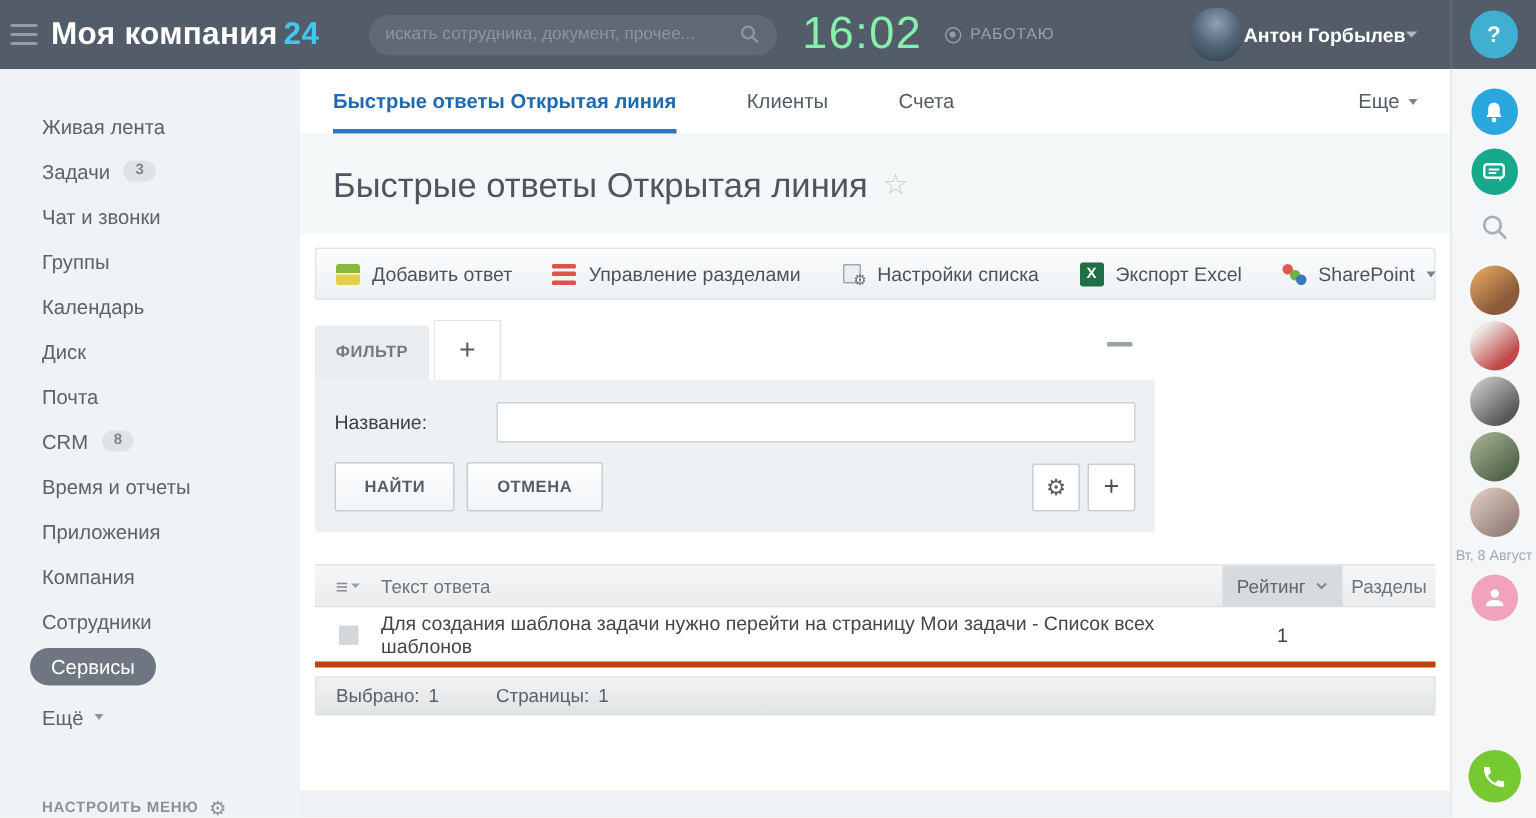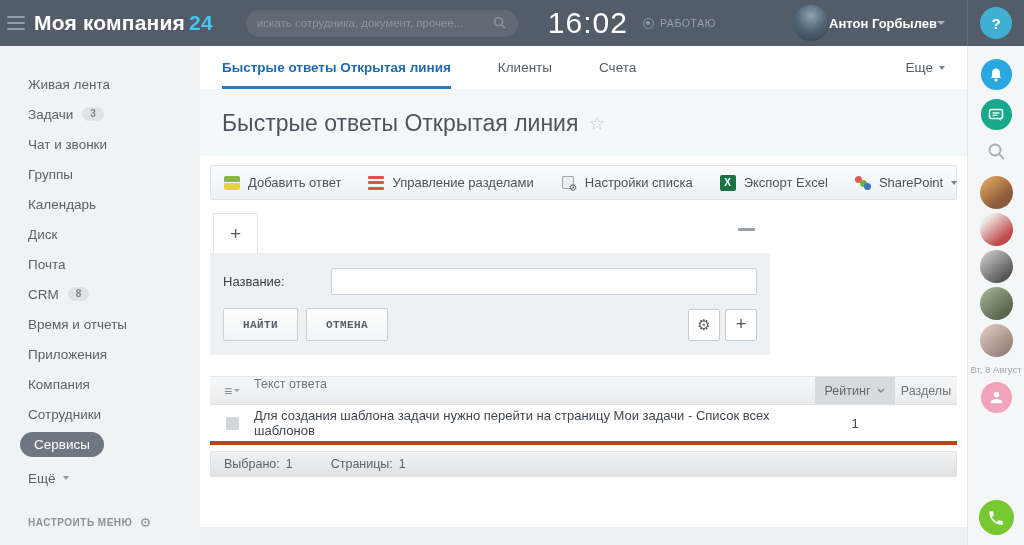--- a/index.html
+++ b/index.html
@@ -9,21 +9,21 @@
   
   .hdr { position:absolute; top:0; left:0; width:1024px; height:46px; background:#535c69; display:flex; align-items:center; z-index:5; }
   .hamburger { width:18px; height:14px; margin-left:7px; display:flex; flex-direction:column; justify-content:space-between; cursor:pointer; }
   .hamburger i { display:block; height:2px; background:#949ea9; border-radius:1px; }
   .logo { margin-left:9px; font-size:21px; font-weight:bold; color:#fff; letter-spacing:.2px; white-space:nowrap; cursor:pointer; }
   .logo .suffix { color:#41c7f2; margin-left:4px; }
   .search-pill { margin-left:33px; width:272px; height:27px; background:#616a74; border-radius:14px; display:flex; align-items:center; padding:0 11px; }
   .search-pill input { flex:1; background:transparent; border:none; outline:none; font-size:11.5px; color:#d7dbdf; font-family:inherit; }
   .search-pill input::placeholder { color:#8d959e; }
   .mag { width:14px; height:14px; flex:none; }
-  .clock { margin-left:30px; font-size:30px; color:#ffffff; font-weight:normal; letter-spacing:1px; cursor:pointer; }
+  .clock { margin-left:17px; font-size:30px; color:#86efac; font-weight:normal; letter-spacing:1px; cursor:pointer; }
   .status { margin-left:15px; display:flex; align-items:center; gap:6px; cursor:pointer; }
   .status-ico { width:11px; height:11px; border:1.5px solid #959da6; border-radius:50%; position:relative; }
   .status-ico::after { content:""; position:absolute; left:2.5px; top:2.5px; width:4px; height:4px; background:#959da6; border-radius:50%; }
   .status-label { font-size:10.5px; color:#99a1aa; letter-spacing:.6px; }
   .user { margin-left:auto; margin-right:22px; display:flex; align-items:center; cursor:pointer; }
   .avatar-hdr { width:36px; height:36px; border-radius:50%; background:radial-gradient(circle at 50% 30%, #8ea2b4 0%, #55687a 45%, #2c3a46 100%); position:relative; overflow:hidden; }
   .avatar-hdr::after { content:""; position:absolute; top:0; right:0; border-left:9px solid transparent; border-top:9px solid #dfe3e6; }
   .user-name { font-size:13px; font-weight:bold; color:#fff; }
   .caret { width:0; height:0; border-left:4px solid transparent; border-right:4px solid transparent; border-top:4px solid #aeb6bd; }
   .help-zone { width:57px; height:46px; border-left:1px solid #646d77; display:flex; align-items:center; justify-content:center; }
@@ -45,21 +45,21 @@
   .rail-person { background:#f0a3ba; }
   .rail-phone { background:#76c931; width:35px; height:35px; margin-top:auto; margin-bottom:10px; }
 
   
   .sidebar { position:absolute; top:46px; left:0; width:200px; height:499px; background:#f0f3f5; padding-top:23px; }
   .nav-item { height:30px; display:flex; align-items:center; padding-left:28px; font-size:13.5px; color:#59636c; cursor:pointer; gap:9px; white-space:nowrap; }
   .badge { background:#dee3e6; color:#7e868e; font-size:10px; font-weight:bold; border-radius:9px; padding:2px 8px; line-height:1; }
   .nav-item.selected { padding-left:20px; }
   .pill { background:#6e7682; color:#fff; border-radius:14px; padding:5px 14px; font-size:13.5px; }
   .nav-caret { width:0; height:0; border-left:3.5px solid transparent; border-right:3.5px solid transparent; border-top:4px solid #8d959c; margin-left:-2px; }
-  .cfg-menu { position:absolute; left:28px; bottom:16px; display:flex; align-items:center; gap:7px; font-size:10px; font-weight:bold; color:#8b9298; letter-spacing:.5px; cursor:pointer; }
+  .cfg-menu { position:absolute; left:28px; bottom:0; display:flex; align-items:center; gap:7px; font-size:10px; font-weight:bold; color:#8b9298; letter-spacing:.5px; cursor:pointer; }
   .gear-glyph { font-size:13px; color:#8b9298; line-height:1; }
 
   
   .panel { position:absolute; top:46px; left:200px; width:767px; height:481px; background:#fff; }
   .tabbar { height:43px; display:flex; align-items:stretch; padding:0 22px; background:#fff; }
   .tab { display:flex; align-items:center; font-size:13.5px; color:#545d66; margin-right:47px; position:relative; cursor:pointer; white-space:nowrap; }
   .tab.active { color:#1f6ab2; font-weight:bold; }
   .tab.active::after { content:""; position:absolute; left:0; right:0; bottom:0; height:3px; background:#2e77bd; }
   .tab-more { margin-left:auto; margin-right:0; display:flex; align-items:center; gap:6px; color:#545d66; font-size:13.5px; cursor:pointer; }
   .caret-dk { width:0; height:0; border-left:3.5px solid transparent; border-right:3.5px solid transparent; border-top:4px solid #79818a; }
@@ -86,32 +86,32 @@
   .filter { margin:17px 10px 0; width:560px; position:relative; }
   .f-tabs { display:flex; height:36px; align-items:flex-end; }
   .f-tab { width:76px; height:36px; background:#e9edf0; display:flex; align-items:center; justify-content:center; font-size:11px; font-weight:bold; color:#737b82; letter-spacing:.4px; cursor:pointer; border-radius:2px 2px 0 0; }
   .f-add { width:45px; height:40px; margin-left:3px; background:#fff; border:1px solid #e2e6e9; border-bottom:none; display:flex; align-items:center; justify-content:center; font-size:19px; color:#565d64; cursor:pointer; position:relative; z-index:2; border-radius:2px 2px 0 0; }
   .f-collapse { position:absolute; right:15px; top:11px; width:17px; height:3px; background:#9aa1a7; cursor:pointer; border-radius:1px; }
   .f-body { background:#edf1f4; padding:15px 13px 14px; border-radius:0 2px 2px 2px; }
   .f-row { display:flex; align-items:center; }
   .f-label { width:108px; font-size:13px; color:#404040; flex:none; }
   .f-input { flex:1; height:27px; border:1px solid #ccd2d7; background:#fff; outline:none; font-size:13px; color:#3f464d; padding:0 8px; font-family:inherit; border-radius:2px; }
   .f-actions { display:flex; align-items:center; margin-top:13px; gap:8px; }
-  .btn { height:33px; padding:0 19px; background:linear-gradient(#fefefe,#f2f4f6); border:1px solid #c8ced3; border-radius:2px; font-size:11px; font-weight:bold; color:#565e66; letter-spacing:.4px; cursor:pointer; font-family:Liberation Mono, monospace; }
+  .btn { height:33px; padding:0 19px; background:linear-gradient(#fefefe,#f2f4f6); border:1px solid #c8ced3; border-radius:2px; font-size:11px; font-weight:bold; color:#565e66; letter-spacing:.4px; cursor:pointer; font-family:Liberation Sans, sans-serif; }
   .sq-btn { width:32px; height:32px; background:#fff; border:1px solid #c8ced3; border-radius:2px; display:flex; align-items:center; justify-content:center; cursor:pointer; font-size:15px; color:#565d64; }
   .sq-btn.plus { font-size:18px; color:#4c535a; }
   .f-spacer { margin-left:auto; display:flex; gap:5px; }
 
   
   .table { margin:21px 10px 0; }
   .t-head { display:flex; height:29px; background:linear-gradient(#f6f7f8,#e9ebed); border-top:1px solid #e4e7e9; border-bottom:1px solid #dcdfe2; align-items:stretch; }
   .t-cell-menu { width:44px; display:flex; align-items:center; justify-content:center; gap:2px; cursor:pointer; color:#858c92; }
   .menu-glyph { font-size:14px; line-height:1; }
   .caret-xs { width:0; height:0; border-left:3px solid transparent; border-right:3px solid transparent; border-top:3.5px solid #9aa1a7; }
-  .t-cell-text { flex:1; display:flex; font-size:12.5px; color:#6e757b; }
+  .t-cell-text { flex:1; display:flex; align-items:center; font-size:12.5px; color:#6e757b; }
   .t-cell-rating { width:80px; background:#d8dbde; display:flex; align-items:center; justify-content:center; gap:7px; font-size:12.5px; color:#60676d; cursor:pointer; }
   .chev-dn { width:8px; height:5px; }
   .t-cell-sections { width:62px; display:flex; align-items:center; justify-content:center; font-size:12.5px; color:#6e757b; cursor:pointer; }
   .t-row { display:flex; height:40px; background:#fff; border-bottom:4px solid #c2410c; align-items:center; }
   .t-check { width:44px; display:flex; align-items:center; justify-content:center; }
   .checkbox { width:13px; height:13px; background:#d3d7da; border-radius:1px; cursor:pointer; }
   .t-text { flex:1; font-size:13px; color:#40474e; }
   .t-rating { width:80px; text-align:center; font-size:13px; color:#40474e; }
   .t-sections { width:62px; }
   .t-foot { margin-top:6px; height:26px; background:linear-gradient(#f1f2f3,#e0e2e4); border:1px solid #dfe2e4; display:flex; align-items:center; padding:0 13px; gap:8px; font-size:12.5px; color:#5c6368; border-radius:1px; }
@@ -299,20 +299,21 @@
           <span class="g"></span>
           <span class="b"></span>
         </span>
       <span>SharePoint</span>
       <span class="caret-dk"></span>
     </div>
   </div>
 
   <div class="filter">
     <div class="f-tabs">
+      <div class="f-tab">ФИЛЬТР</div>
       <div class="f-add">+</div>
     </div>
     <div class="f-collapse"></div>
     <div class="f-body">
       <div class="f-row">
         <span class="f-label">Название:</span>
         <input class="f-input" value="" style="">
       </div>
       <div class="f-actions">
         <button class="btn">НАЙТИ</button>

